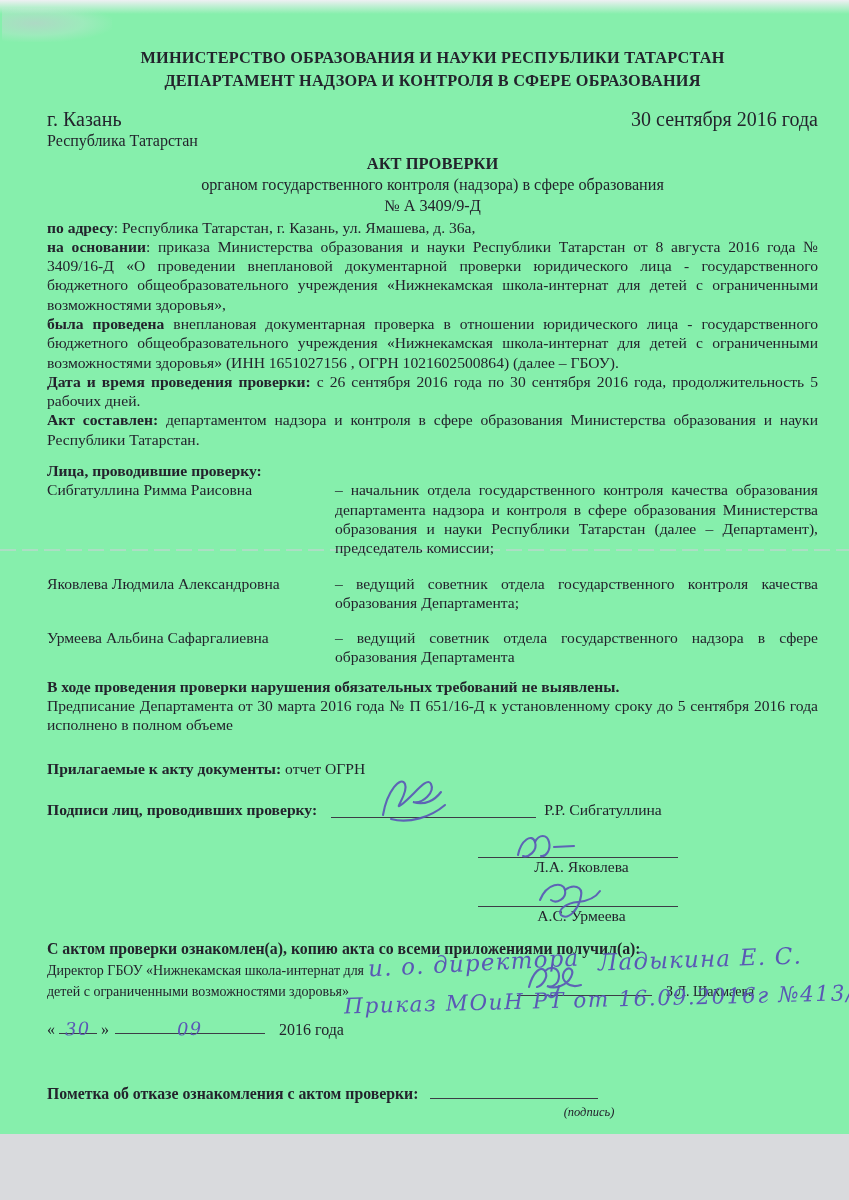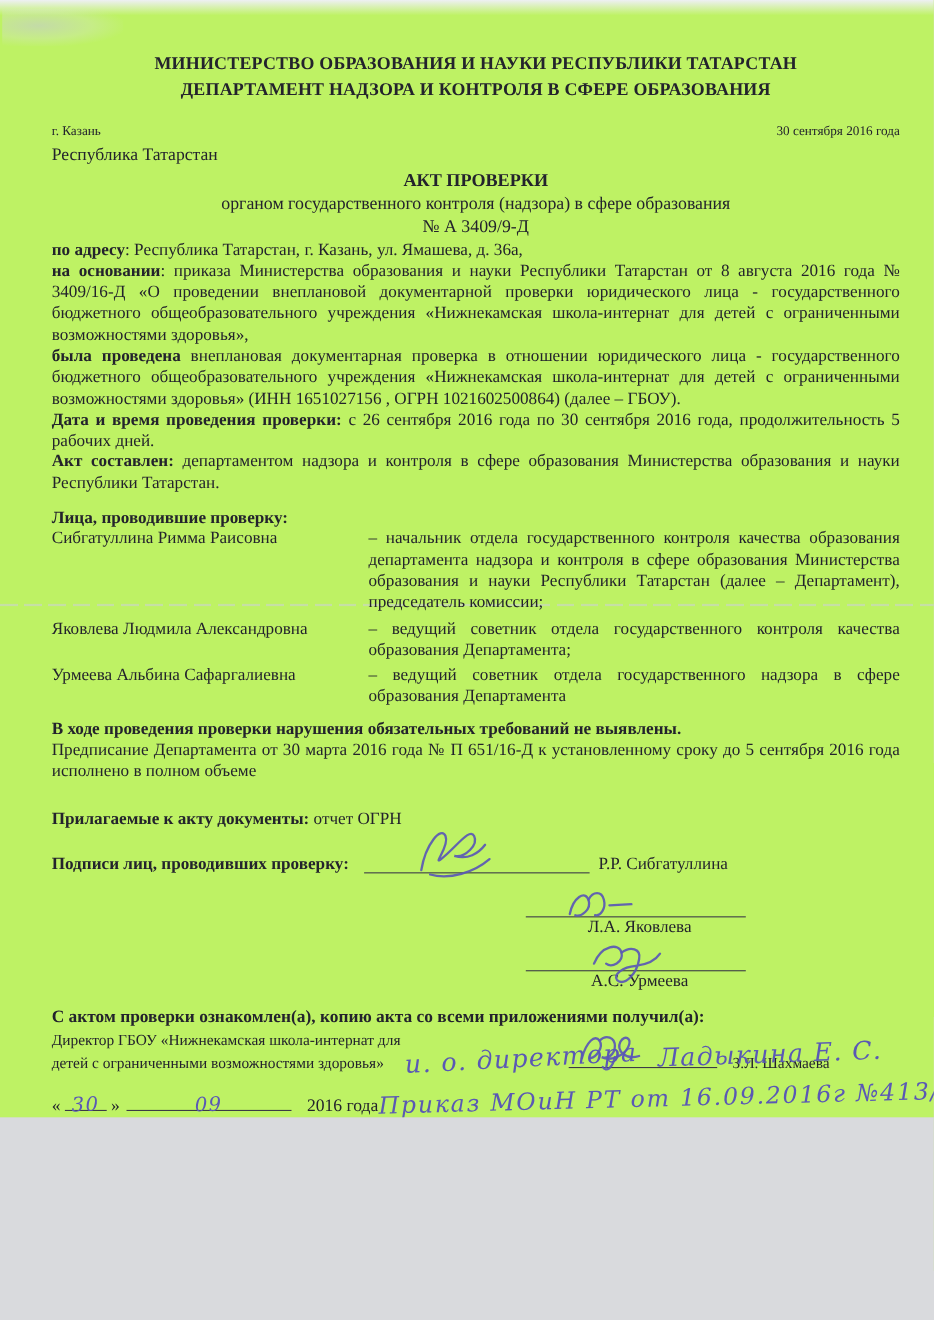--- a/index.html
+++ b/index.html
@@ -1,20 +1,20 @@
 <!DOCTYPE html>
 <html><head>
 <meta charset="utf-8">
 <style>
   html,body{margin:0;padding:0;background:#d9dadd;}
   .page{
     position:relative;
-    width:849px;height:1016px;
+    width:849px;height:1134px;
     margin:0 auto;
-    background:#bef264;
+    background:#86efac;
     font-family:"Liberation Serif","DejaVu Serif",serif;
     color:var(--text,#23232c);
     overflow:hidden;
     box-sizing:border-box;
   }
   .page::before{ 
     content:"";position:absolute;left:0;top:0;width:100%;height:14px;
     background:linear-gradient(#eef0f3,rgba(255,255,255,0));pointer-events:none;
   }
   .smudge{
@@ -24,30 +24,30 @@
   }
   .fold-line{
     position:absolute;left:0;top:549px;width:100%;height:2px;
     background:repeating-linear-gradient(90deg,#ccd0d8 0 16px,rgba(255,255,255,0) 16px 22px);
     opacity:.55;
   }
   .content{position:absolute;left:47px;top:0;width:771px;}
   .bold{font-weight:bold;}
 
   .header{margin-top:47px;font-weight:bold;font-size:16.3px;line-height:22.5px;text-align:center;letter-spacing:.2px;}
-  .meta-row{display:flex;justify-content:space-between;margin-top:17px;font-size:12px;line-height:21px;align-items:center;}
+  .meta-row{display:flex;justify-content:space-between;margin-top:17px;font-size:20px;line-height:21px;align-items:center;}
   .meta-place2{font-size:16px;line-height:21px;}
   .title-block{margin-top:2px;font-size:16.2px;line-height:21.5px;text-align:center;}
   .title-block .t1{font-size:16.5px;}
 
   .paras{margin-top:0;font-size:15.6px;line-height:19.3px;}
   .paras p{margin:0;text-align:justify;}
 
   .people{margin-top:12px;font-size:15.6px;line-height:19.3px;}
-  .people-grid{display:grid;grid-template-columns:288px 1fr;row-gap:4px;}
+  .people-grid{display:grid;grid-template-columns:288px 1fr;row-gap:16px;}
   .p-role{text-align:justify;}
 
   .findings{margin-top:10px;font-size:15.6px;line-height:19.3px;}
   .findings p{margin:0;text-align:justify;}
 
   .attach{margin-top:24px;font-size:15.6px;line-height:19.3px;}
 
   .sig-block{margin-top:14px;font-size:15.6px;}
   .sig-row{display:flex;align-items:center;height:33px;margin-top:16px;}
   .sig-row.indent{margin-left:298px;flex-direction:column;}

